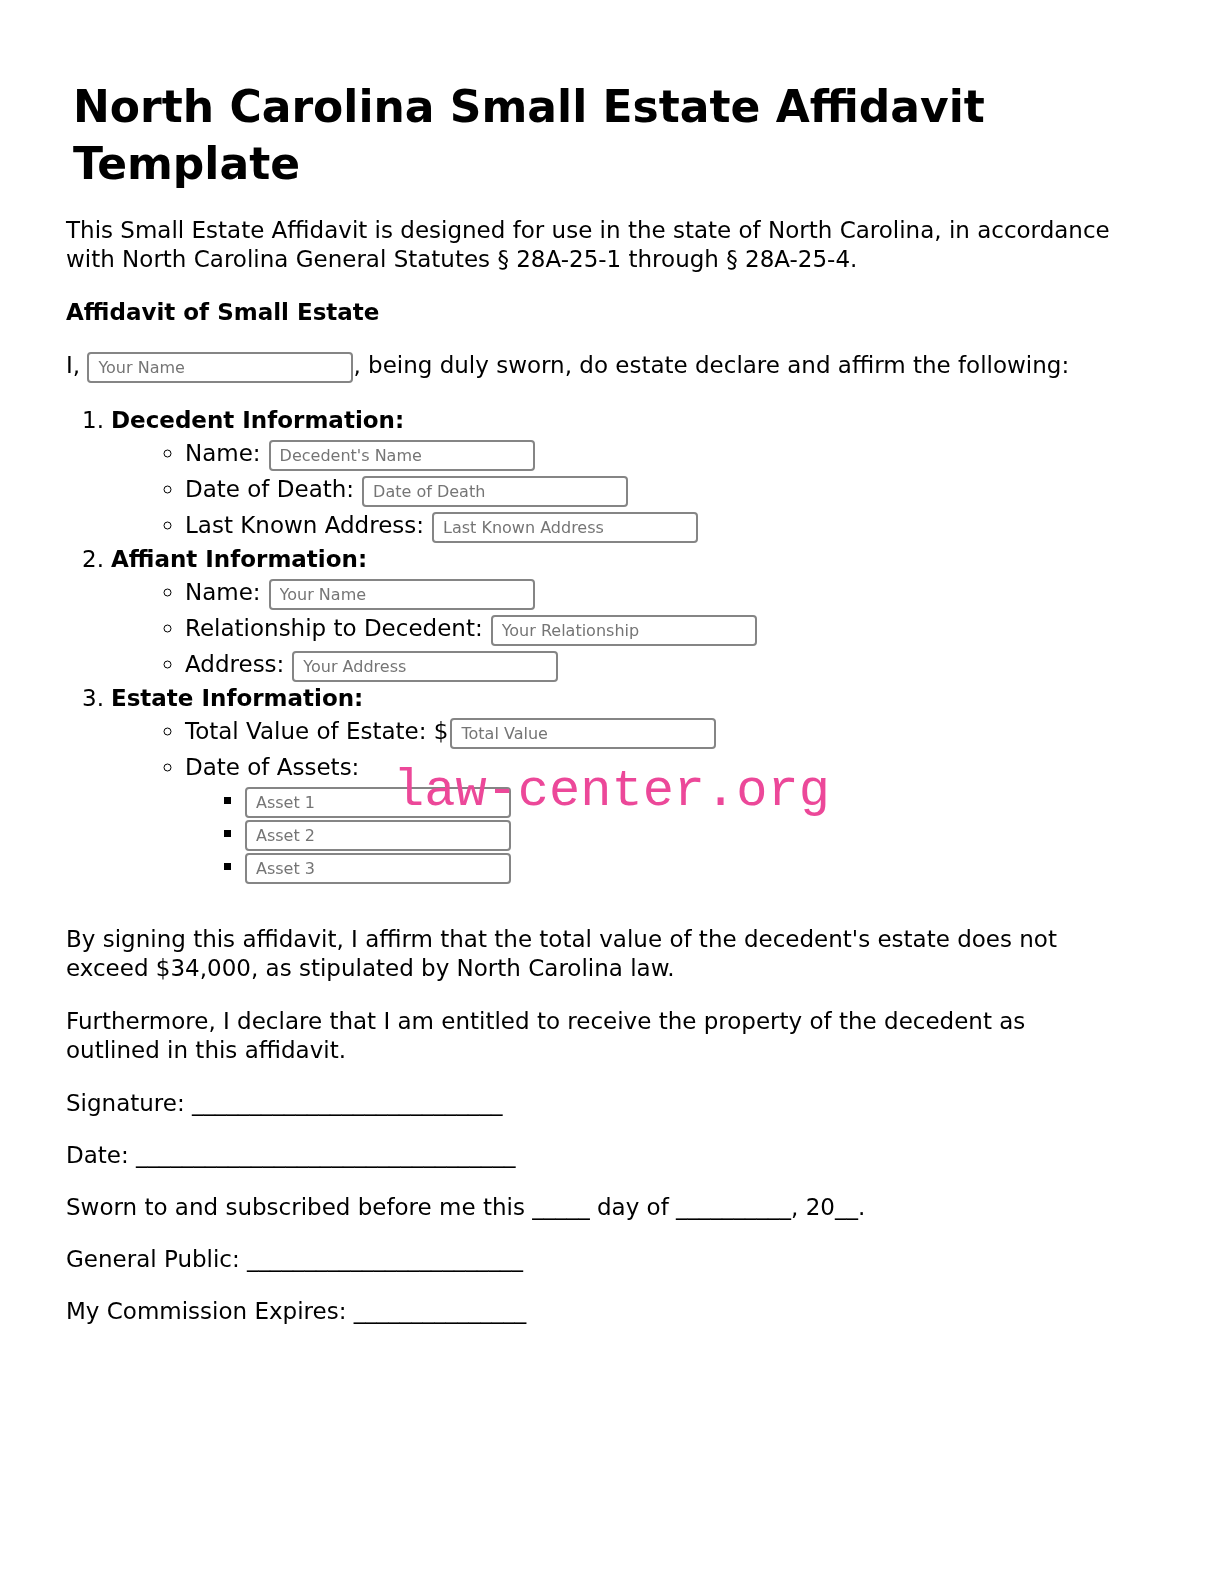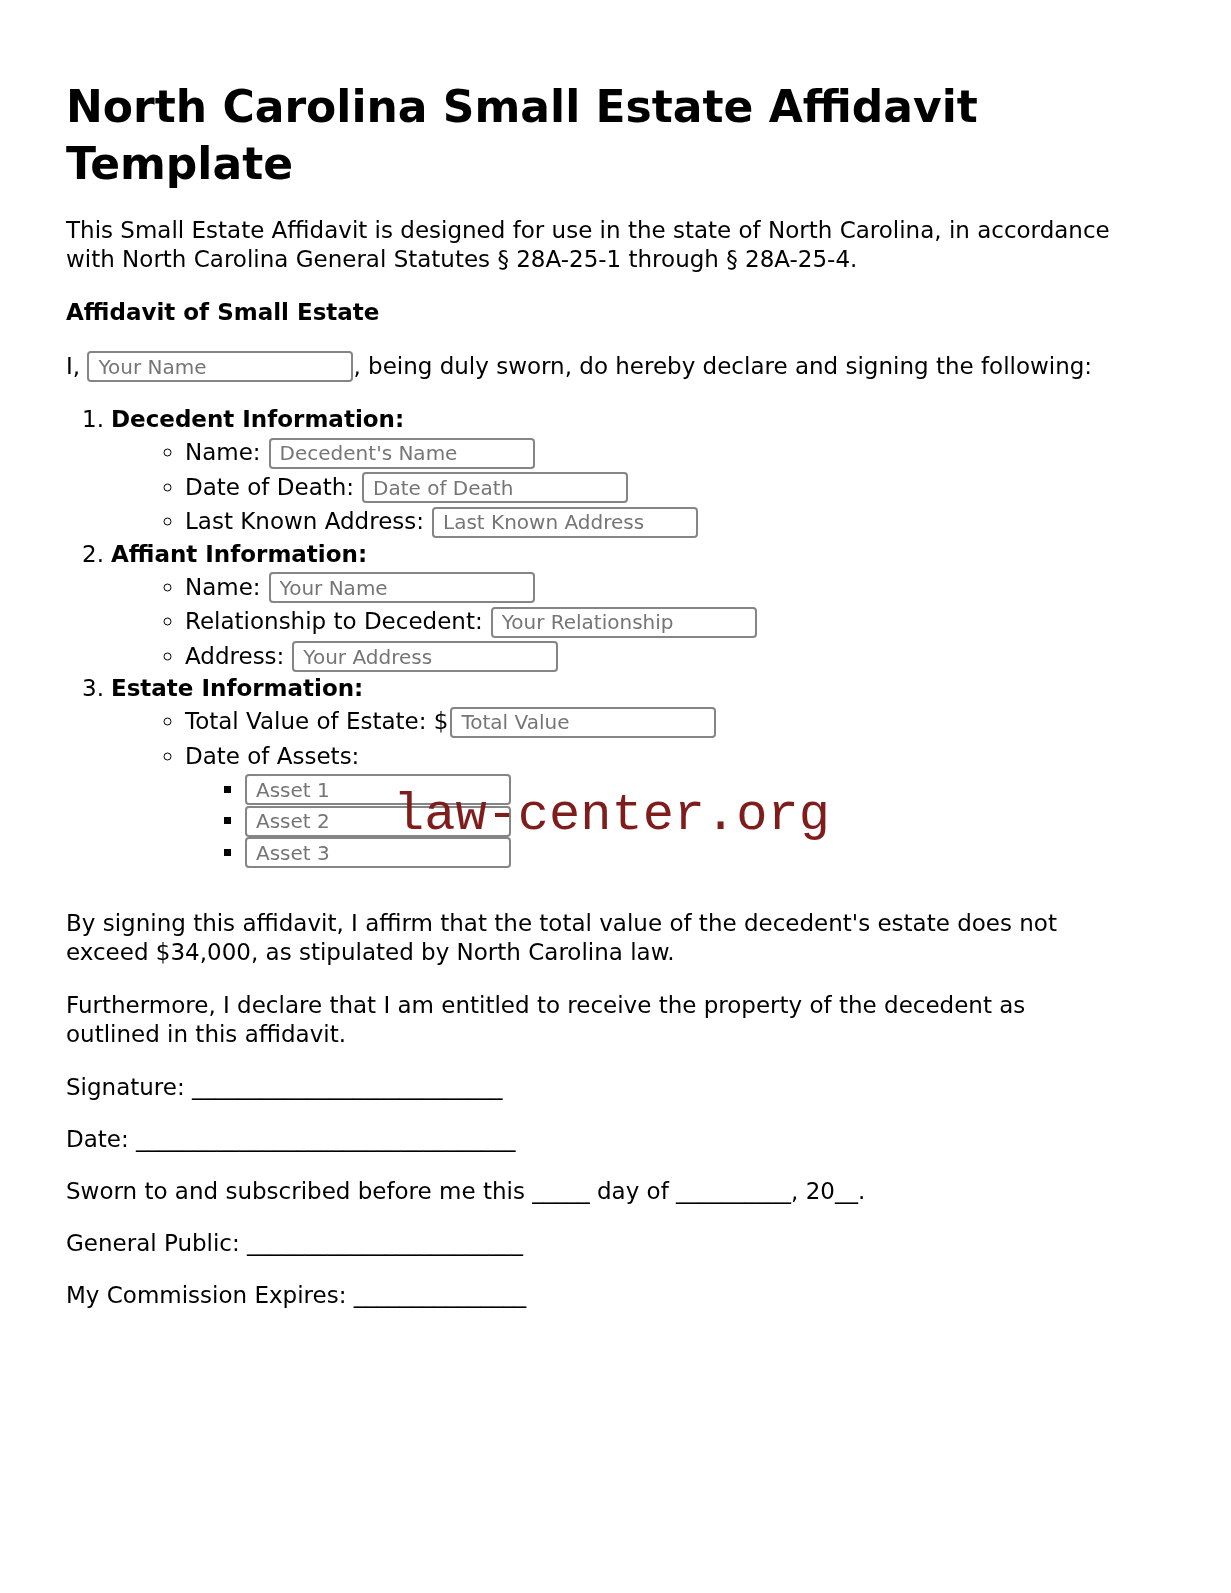--- a/index.html
+++ b/index.html
@@ -13,21 +13,21 @@
     color: #000000;
     overflow: hidden;
   }
   .content {
     padding: 78px 60px 0 66px;
   }
   h1.doc-title {
     font-size: 44px;
     line-height: 57px;
     font-weight: bold;
-    margin: 0 0 24px 0;
+    margin: 0 0 24px 7px;
   }
   .para {
     font-size: 23px;
     line-height: 29px;
     margin: 0 0 24px 0;
   }
   h2.sub-heading {
     font-size: 23px;
     line-height: 29px;
     font-weight: bold;
@@ -38,21 +38,21 @@
     line-height: 29px;
     margin: 0 0 22px 0;
   }
   input.field {
     width: 266px;
     height: 31px;
     border: 2px solid #858585;
     border-radius: 4px;
     background: #ffffff;
     font-family: "DejaVu Sans", sans-serif;
-    font-size: 20px;
+    font-size: 16px;
     color: #1d4ed8;
     padding: 0 9px;
     margin: 0;
   }
   input.field::placeholder { color: #757575; opacity: 1; }
   .form-list {
     font-size: 23px;
     margin: 0 0 24px 0;
   }
   .sec-head {
@@ -87,43 +87,42 @@
     margin: 0 0 23px 0;
     white-space: nowrap;
   }
   .watermark {
     position: absolute;
     left: 393px;
     top: 766px;
     font-family: "Liberation Mono", monospace;
     font-size: 52px;
     line-height: 1;
-    color: #7f1d1d;
+    color: #ec4899;
     white-space: nowrap;
     z-index: 5;
-    margin-top: 24px;
   }
 </style>
 </head>
 <body>
 
 <div class="page">
   <div class="content">
 
     <h1 class="doc-title">North Carolina Small Estate Affidavit Template</h1>
 
     <p class="para">
       <span style="display:block">This Small Estate Affidavit is designed for use in the state of North Carolina, in accordance</span>
       <span style="display:block">with North Carolina General Statutes § 28A-25-1 through § 28A-25-4.</span>
     </p>
 
     <h2 class="sub-heading">Affidavit of Small Estate</h2>
 
     <p class="oath-line"><span>I,</span>
-      <input type="text" class="field" placeholder="Your Name" style=""><span>, being duly sworn, do hereby declare and signing the following:</span></p>
+      <input type="text" class="field" placeholder="Your Name" style=""><span>, being duly sworn, do estate declare and affirm the following:</span></p>
 
     <div class="form-list">
 
       <div class="section">
         <div class="sec-head">
           <span class="sec-num">1.</span><strong>Decedent Information:</strong>
         </div>
         <ul class="fields">
           <li>
             <span class="fld-label">Name:</span><input type="text" class="field" placeholder="Decedent's Name" style="">

